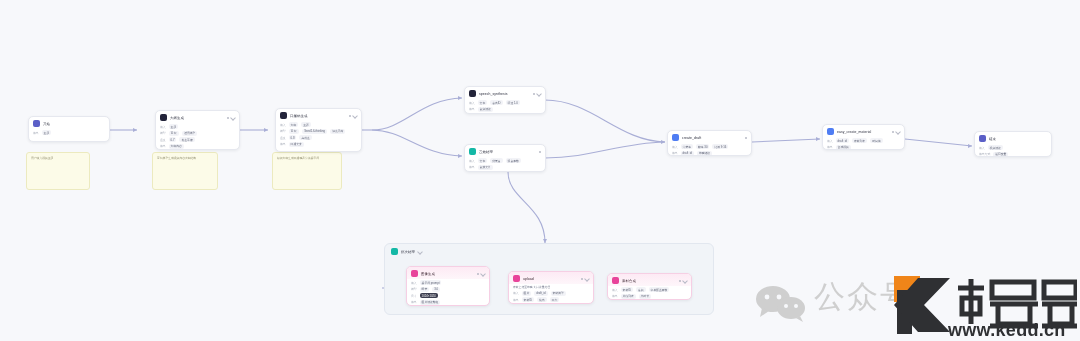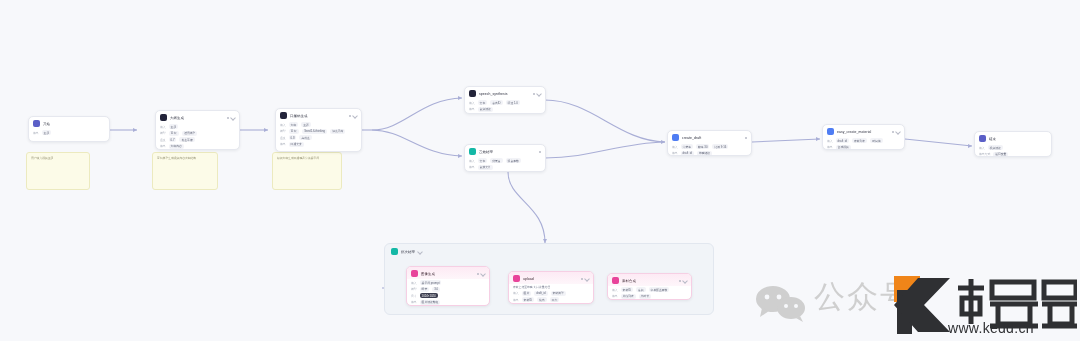--- a/index.html
+++ b/index.html
@@ -78,21 +78,21 @@
   .wm{position:absolute;left:752px;top:272px;width:320px;height:66px;}
   .wm-cn{
     position:absolute;left:62px;top:8px;
     font-size:31px;line-height:34px;color:#cfcfcf;
     font-family:"Liberation Sans","DejaVu Sans",sans-serif;letter-spacing:2px;
   }
   .wm-chat{position:absolute;left:2px;top:14px;}
   .wm-logo{position:absolute;left:120px;top:2px;}
   .wm-url{
     position:absolute;left:196px;top:48px;
-    font-size:14px;font-weight:normal;color:#2f3033;letter-spacing:.3px;
+    font-size:18px;font-weight:bold;color:#2f3033;letter-spacing:.3px;
   }
 </style>
 </head>
 <body>
 
 <div id="canvas">
 
   <svg class="edges" viewBox="0 0 1080 341">
     <g fill="none" stroke="#a9aed6" stroke-width="1.1">
       <path d="M110,130 L137,130"></path>

